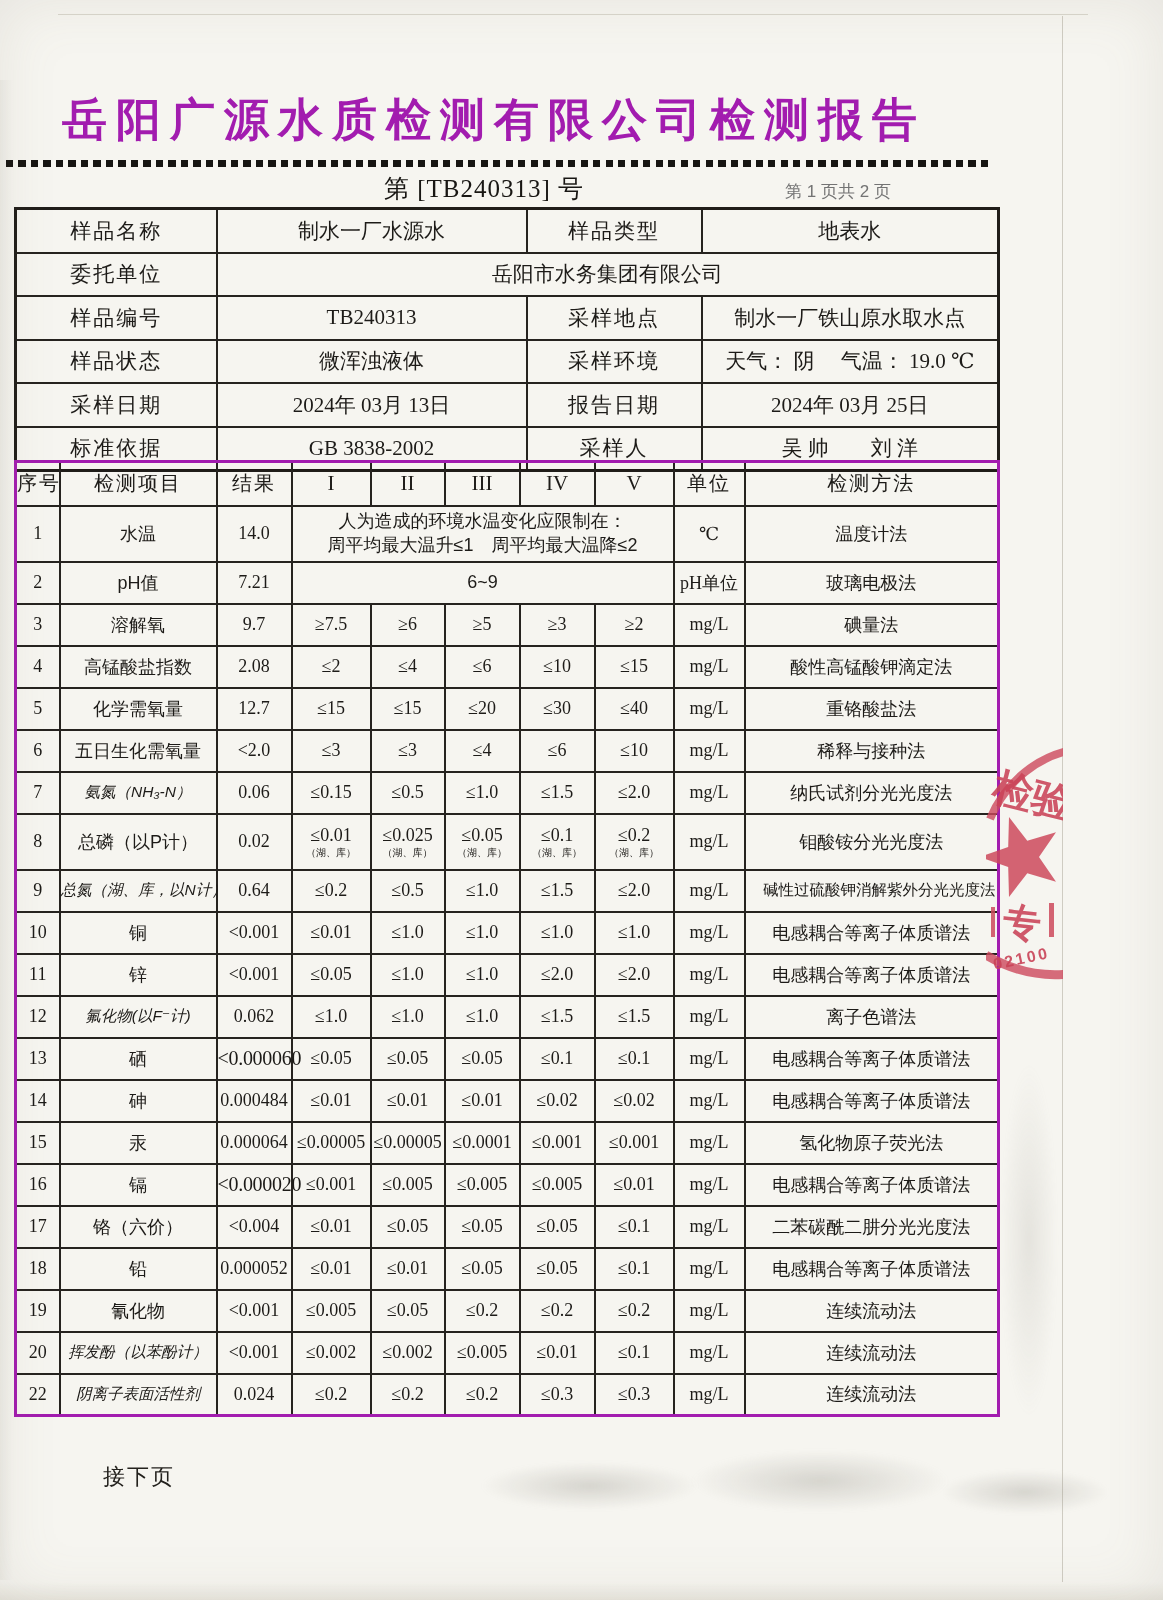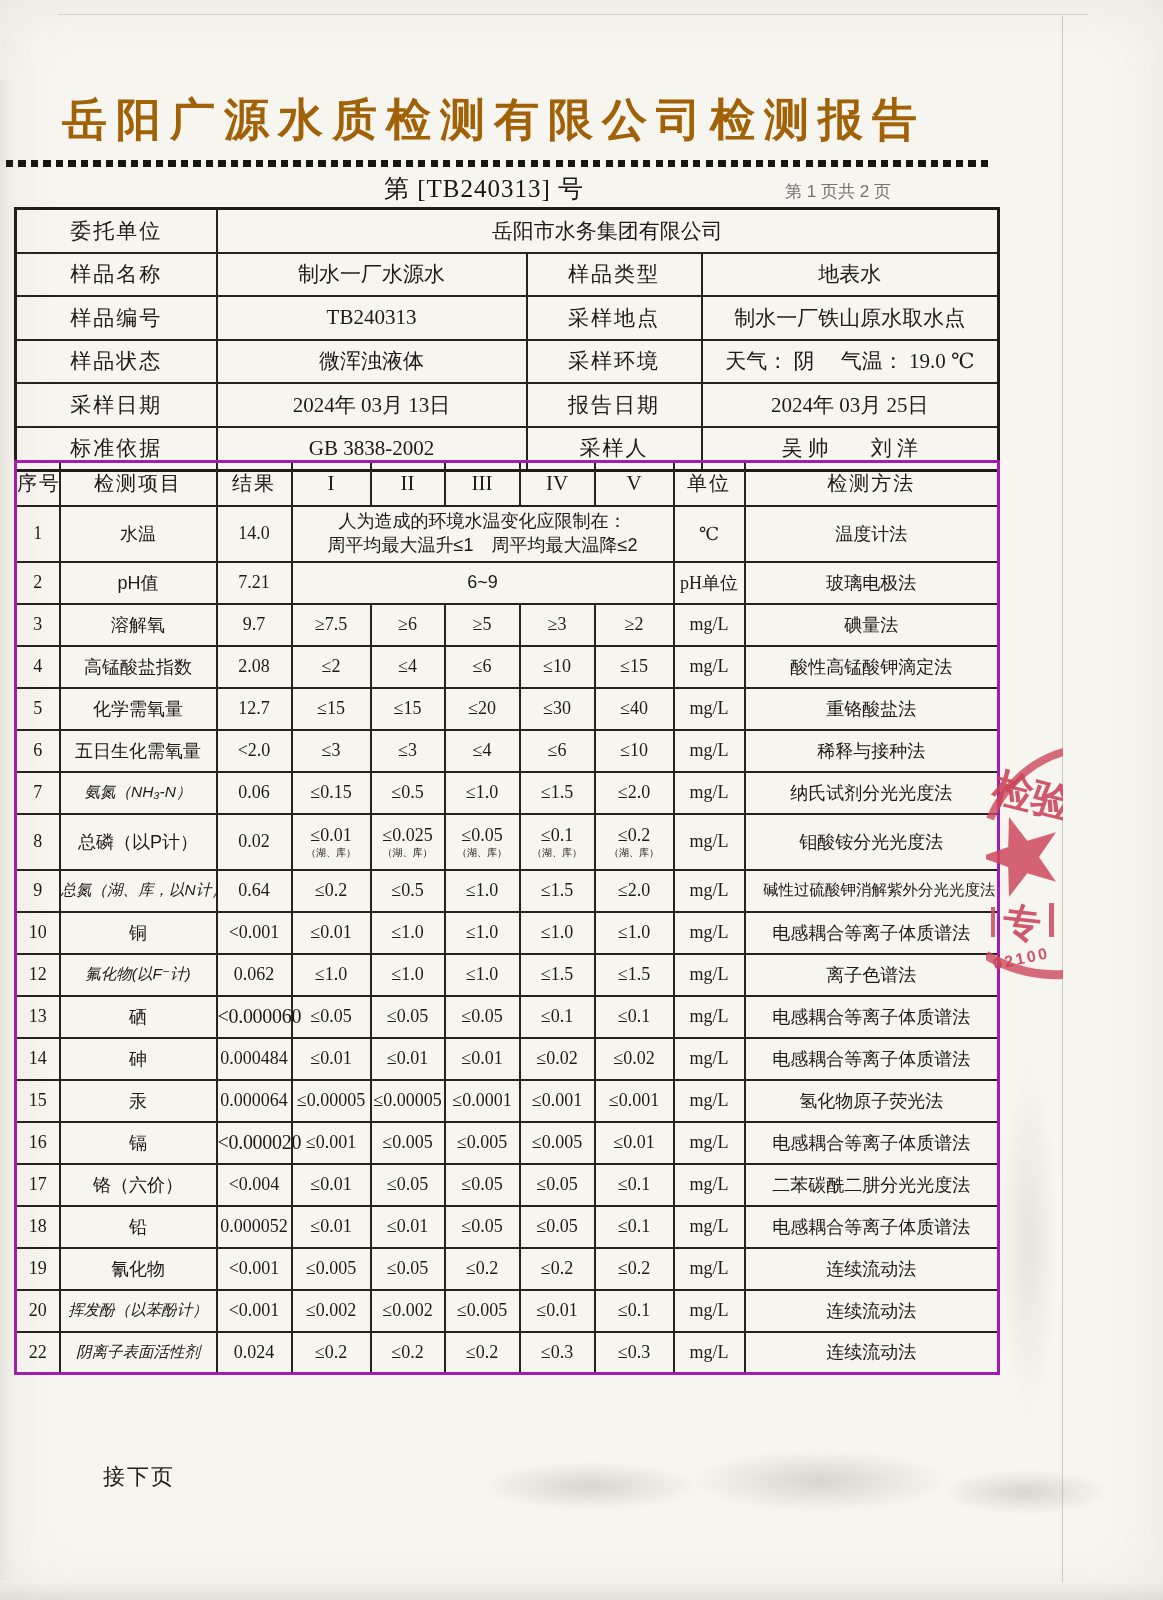--- a/index.html
+++ b/index.html
@@ -18,21 +18,21 @@
   .edge-top{position:absolute;left:58px;top:14px;width:1030px;height:1px;background:#d9d6cd;}
   .edge-right{position:absolute;left:1062px;top:16px;width:1px;height:1566px;background:#cfccc2;}
   .edge-left{position:absolute;left:0;top:80px;width:13px;height:1500px;background:linear-gradient(90deg,#edece6,rgba(246,245,240,0));}
   .edge-bottom{position:absolute;left:0;bottom:0;width:100%;height:18px;background:linear-gradient(0deg,#e9e7df,rgba(246,245,240,0));}
 
   .title{
     position:absolute;left:14px;top:90px;width:960px;
     text-align:center;font-size:45px;font-weight:bold;
     letter-spacing:9px;white-space:nowrap;
     font-family:"Liberation Sans","DejaVu Sans",sans-serif;
-    color:#a16207;
+    color:#a21caf;
   }
   .dotline{
     position:absolute;left:6px;top:160px;width:982px;height:7px;
     background:repeating-linear-gradient(90deg,#171512 0 7px,transparent 7px 12.5px);
   }
   .report-line{
     position:absolute;left:14px;top:172px;width:940px;
     text-align:center;font-size:25px;letter-spacing:1px;color:#181613;
   }
   .pagination{
@@ -109,28 +109,28 @@
 
   <table class="info">
     <colgroup>
         <col style="width:201px">
         <col style="width:310px">
         <col style="width:175px">
         <col style="width:297px">
       </colgroup>
     <tbody>
         <tr>
-      <td class="lab">委托单位</td>
-      <td colspan="3">岳阳市水务集团有限公司</td>
-    </tr>
-    <tr>
       <td class="lab">样品名称</td>
       <td>制水一厂水源水</td>
       <td class="lab">样品类型</td>
       <td>地表水</td>
+    </tr>
+    <tr>
+      <td class="lab">委托单位</td>
+      <td colspan="3">岳阳市水务集团有限公司</td>
     </tr>
     <tr>
       <td class="lab">样品编号</td>
       <td>TB240313</td>
       <td class="lab">采样地点</td>
       <td>制水一厂铁山原水取水点</td>
     </tr>
     <tr>
       <td class="lab">样品状态</td>
       <td>微浑浊液体</td>
@@ -304,20 +304,32 @@
           <td class="c-res">&lt;0.001</td>
           <td class="c-lim">≤0.01</td>
           <td class="c-lim">≤1.0</td>
           <td class="c-lim">≤1.0</td>
           <td class="c-lim">≤1.0</td>
           <td class="c-lim">≤1.0</td>
           <td class="c-unit">mg/L</td>
           <td class="c-method">电感耦合等离子体质谱法</td>
         </tr>
         <tr>
+          <td class="c-no">11</td>
+          <td class="c-item">锌</td>
+          <td class="c-res">&lt;0.001</td>
+          <td class="c-lim">≤0.05</td>
+          <td class="c-lim">≤1.0</td>
+          <td class="c-lim">≤1.0</td>
+          <td class="c-lim">≤2.0</td>
+          <td class="c-lim">≤2.0</td>
+          <td class="c-unit">mg/L</td>
+          <td class="c-method">电感耦合等离子体质谱法</td>
+        </tr>
+        <tr>
           <td class="c-no">12</td>
           <td class="c-item sm">氟化物(以F⁻计)</td>
           <td class="c-res">0.062</td>
           <td class="c-lim">≤1.0</td>
           <td class="c-lim">≤1.0</td>
           <td class="c-lim">≤1.0</td>
           <td class="c-lim">≤1.5</td>
           <td class="c-lim">≤1.5</td>
           <td class="c-unit">mg/L</td>
           <td class="c-method">离子色谱法</td>

